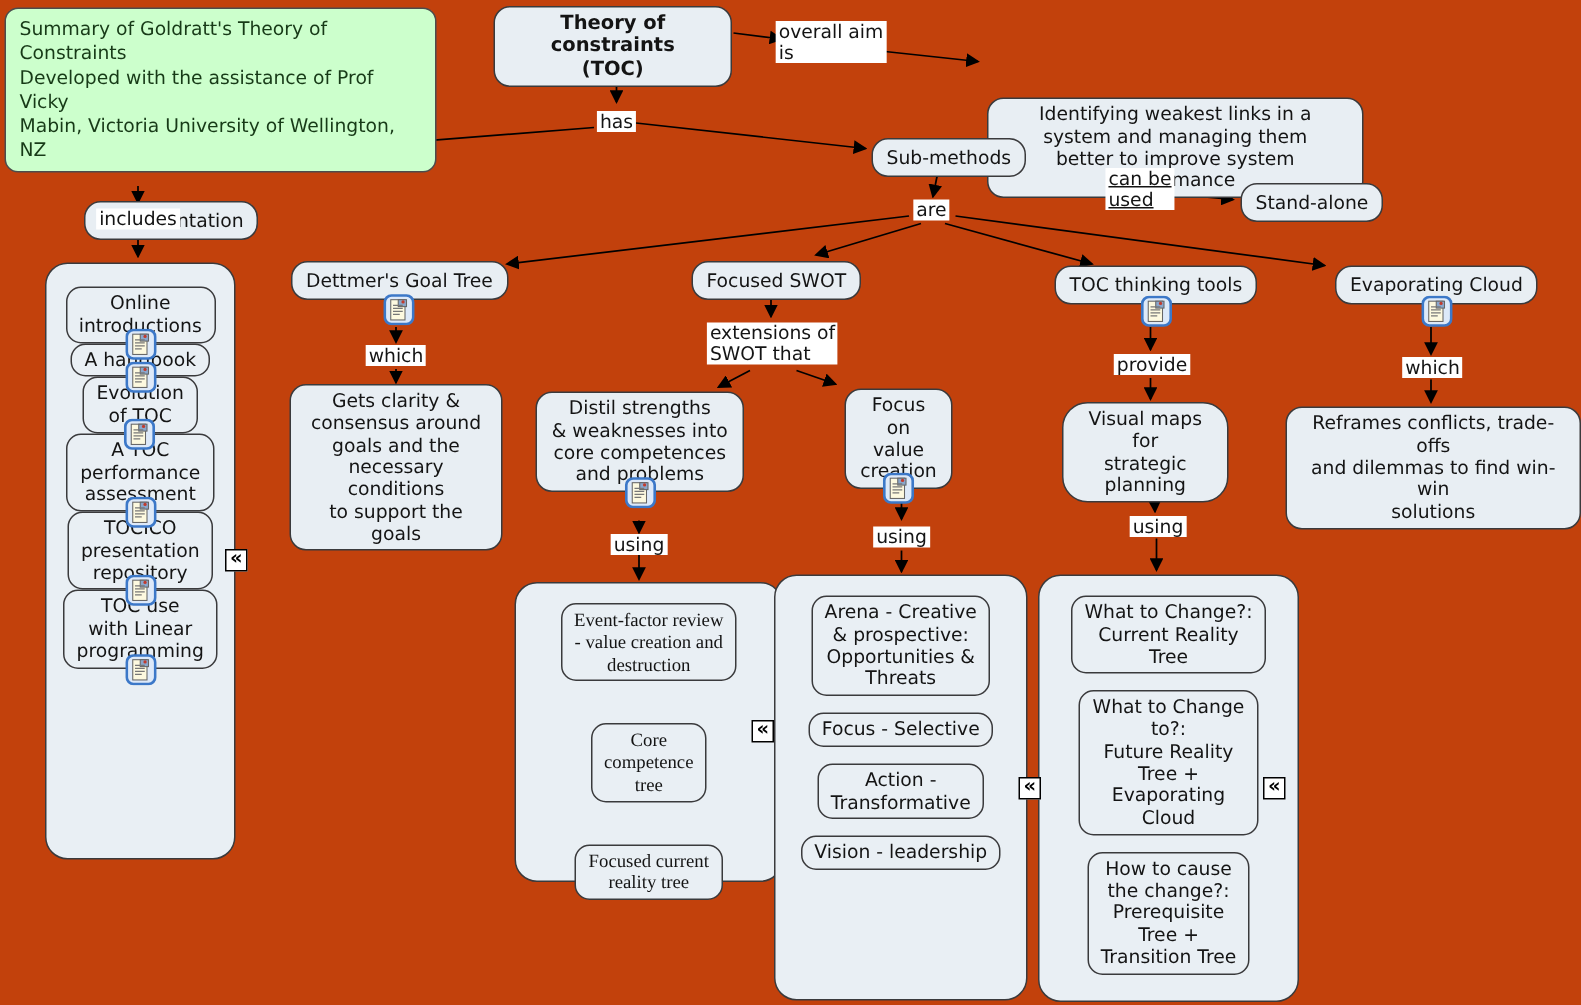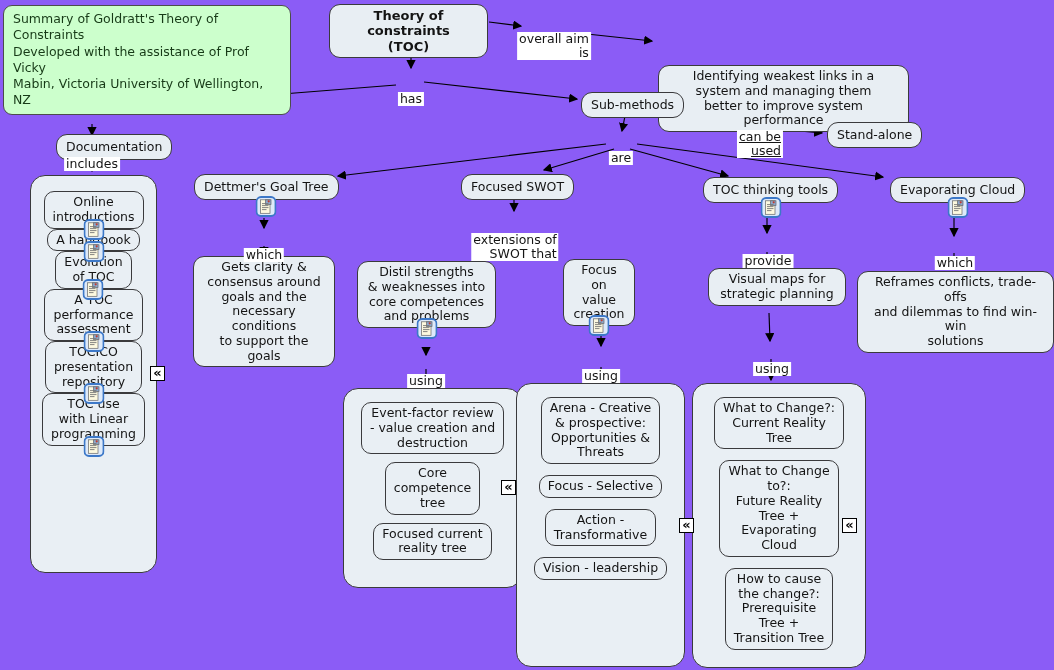--- a/index.html
+++ b/index.html
@@ -1,36 +1,36 @@
 <!DOCTYPE html>
 <html><head>
 <meta charset="utf-8">
 <style>
   html,body{margin:0;padding:0;background:#fff;}
-  #canvas{position:relative;width:1054px;height:670px;background:#8b5cf6;
+  #canvas{position:relative;width:1054px;height:670px;background:#c2410c;
           font-family:"DejaVu Sans","Liberation Sans",sans-serif;overflow:hidden;}
   svg.wires{position:absolute;left:0;top:0;z-index:1;}
   .node{position:absolute;z-index:2;box-sizing:border-box;background:#e8eef3;
         border:1.4px solid #3a3a3c;border-radius:11px;padding:3px 9px;
         font-size:12.5px;line-height:1.18;color:#141414;text-align:center;
         white-space:pre-line;display:flex;align-items:center;justify-content:center;min-height:26px;}
   .node .txt{white-space:pre-line;}
   .root{font-weight:bold;font-size:13px;border-width:1.6px;}
   .note{position:absolute;z-index:2;box-sizing:border-box;background:#ccffcc;
         border:1.4px solid #4c4c4c;border-radius:9px;padding:5px 9px;
         font-size:12.5px;line-height:1.3;color:#173a17;text-align:left;white-space:pre-line;}
   .container{position:absolute;z-index:2;box-sizing:border-box;background:#e9eff4;
         border:1.4px solid #3a3a3c;border-radius:15px;display:flex;flex-direction:column;
         align-items:center;}
   .item{position:relative;box-sizing:border-box;background:#e9eff4;border:1.3px solid #3a3a3c;
         border-radius:10px;padding:3px 8px;font-size:12.5px;line-height:1.18;color:#141414;
         text-align:center;display:flex;align-items:center;justify-content:center;}
   .item .txt{white-space:pre-line;}
   .linklabel{position:absolute;z-index:2;background:#fff;font-size:12.5px;line-height:1.12;
-        color:#141414;text-align:right;white-space:pre-line;padding:0 2px;transform:translateX(-50%);margin-top:18px;}
+        color:#141414;text-align:left;white-space:pre-line;padding:0 2px;transform:translateX(-50%);}
   .resicon{position:absolute;left:50%;z-index:3;transform:translateX(-50%);}
   .chev{position:absolute;z-index:4;width:15px;height:15px;background:#fff;border:1.3px solid #000;
         color:#000;font-size:13px;line-height:12px;text-align:center;font-weight:bold;box-sizing:border-box;}
 </style>
 </head>
 <body>
 
 <div id="canvas">
 
   <svg class="wires" width="1054" height="670">
@@ -133,21 +133,21 @@
       </svg>
   </div>
 
   <div class="node" style="left:703px;top:177px;">
     <span class="txt">TOC thinking tools</span>
     <svg class="resicon" width="21" height="21" style="bottom:-16px;">
         <use href="#resicon-sym"></use>
       </svg>
   </div>
 
-  <div class="node" style="left:708px;top:268px;width:138px;">Visual maps for
+  <div class="node" style="left:708px;top:268px;width:111px;border-radius:17px;">Visual maps for
 strategic planning</div>
 
   <div class="node" style="left:890px;top:177px;">
     <span class="txt">Evaporating Cloud</span>
     <svg class="resicon" width="21" height="21" style="bottom:-16px;">
         <use href="#resicon-sym"></use>
       </svg>
   </div>
 
   <div class="node" style="left:857px;top:271px;width:197px;">Reframes conflicts, trade-offs
@@ -210,21 +210,21 @@
     <div class="item">
       <span class="txt">TOC use
 with  Linear
 programming</span>
       <svg class="resicon" width="21" height="21" style="bottom:-12px;">
           <use href="#resicon-sym"></use>
         </svg>
     </div>
   </div>
 
-  <div class="container" style="left:343px;top:388px;width:179px;height:200px;padding:13px 5px 10px;gap:8px;">
+  <div class="container" style="left:343px;top:388px;width:179px;height:200px;padding:13px 5px 10px;gap:28px;font-family:Liberation Serif, serif;">
     <div class="item">
       <span class="txt">Event-factor review
 - value creation and
 destruction</span>
     </div>
     <div class="item">
       <span class="txt">Core
 competence
 tree</span>
     </div>

